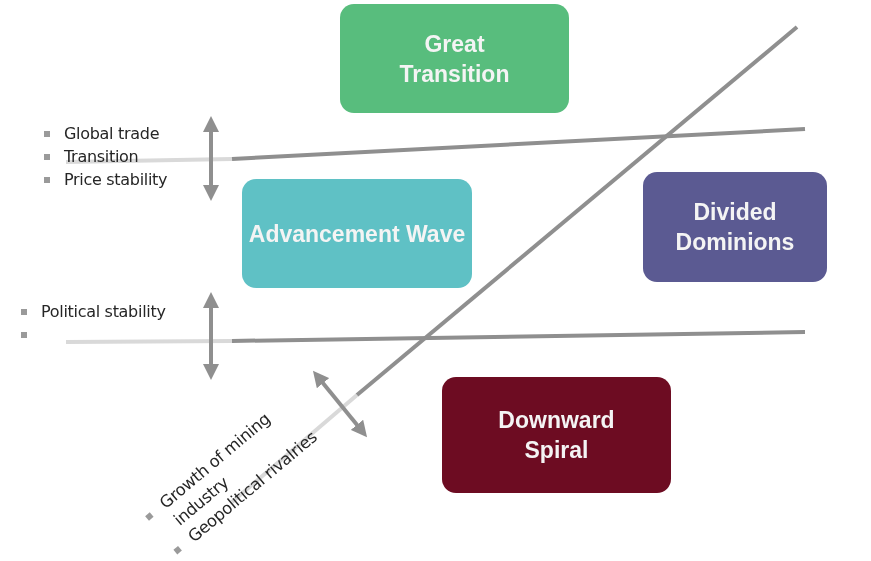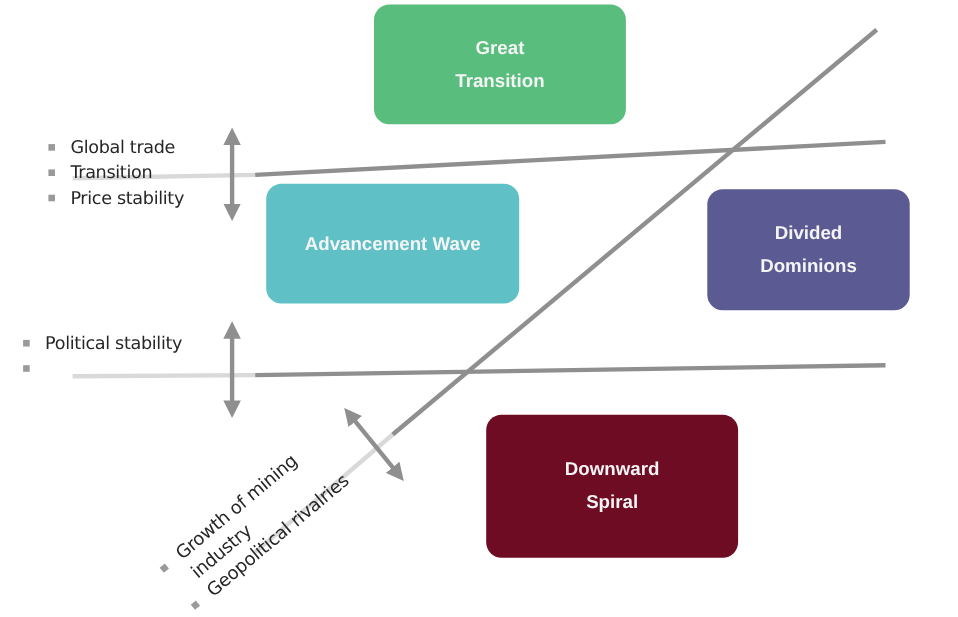--- a/index.html
+++ b/index.html
@@ -1,21 +1,21 @@
 <!DOCTYPE html>
 <html><head>
   <meta charset="utf-8">
   <style>
     html, body { margin: 0; padding: 0; background: #ffffff; }
     body { width: 871px; height: 561px; position: relative; overflow: hidden; font-family: "Liberation Sans", sans-serif; }
     svg.lines { position: absolute; left: 0; top: 0; width: 871px; height: 561px; }
     .box {
       position: absolute; border-radius: 14px; color: #f4f4f4;
       display: flex; align-items: center; justify-content: center; text-align: center;
-      font-family: "Liberation Sans", sans-serif; font-weight: bold; font-size: 17px; line-height: 30px;
+      font-family: "Liberation Sans", sans-serif; font-weight: bold; font-size: 23px; line-height: 30px;
     }
     .box .inner { display: flex; flex-direction: column; align-items: center; }
     .bullets { position: absolute; font-family: "DejaVu Sans", sans-serif; font-size: 16px; color: #262626; letter-spacing: -0.3px; }
     .bullets .row { height: 23px; line-height: 23px; white-space: nowrap; display: flex; align-items: center; }
     .bullets .sq { display: inline-block; width: 6px; height: 6px; background: #9a9a9a; margin-right: 14px; }
     .rot { position: absolute; transform-origin: 0 0; font-family: "DejaVu Sans", sans-serif; font-size: 16.5px; color: #262626; letter-spacing: -0.3px; white-space: nowrap; }
     .rot .row { height: 22px; line-height: 22px; display: flex; align-items: center; }
     .rot .sq { display: inline-block; width: 6px; height: 6px; background: #9a9a9a; margin-right: 14px; }
     .rot .indent { padding-left: 20px; }
   </style>
@@ -43,34 +43,34 @@
   <line x1="318" y1="377" x2="362" y2="431" stroke="#8f8f8f" stroke-width="4" marker-start="url(#ah)" marker-end="url(#ah)"></line>
 </svg>
 
 <div class="box" style="left:340px; top:4px; width:229px; height:109px; background:#58bd7d;">
   <div class="inner">
     <span>Great</span>
     <span>Transition</span>
   </div>
 </div>
 
-<div class="box" style="left:242px; top:167px; width:230px; height:109px; background:#5fc1c5;">
+<div class="box" style="left:242px; top:179px; width:230px; height:109px; background:#5fc1c5;">
   <div class="inner">
     <span>Advancement Wave</span>
   </div>
 </div>
 
 <div class="box" style="left:643px; top:172px; width:184px; height:110px; background:#5b5a92;">
   <div class="inner">
     <span>Divided</span>
     <span>Dominions</span>
   </div>
 </div>
 
-<div class="box" style="left:442px; top:377px; width:229px; height:130px; background:#6d0c22;">
+<div class="box" style="left:442px; top:377px; width:229px; height:116px; background:#6d0c22;">
   <div class="inner">
     <span>Downward</span>
     <span>Spiral</span>
   </div>
 </div>
 
 <div class="bullets" style="left:44px; top:122px;">
   <div class="row">
       <span class="sq"></span>
       <span>Global trade</span>

